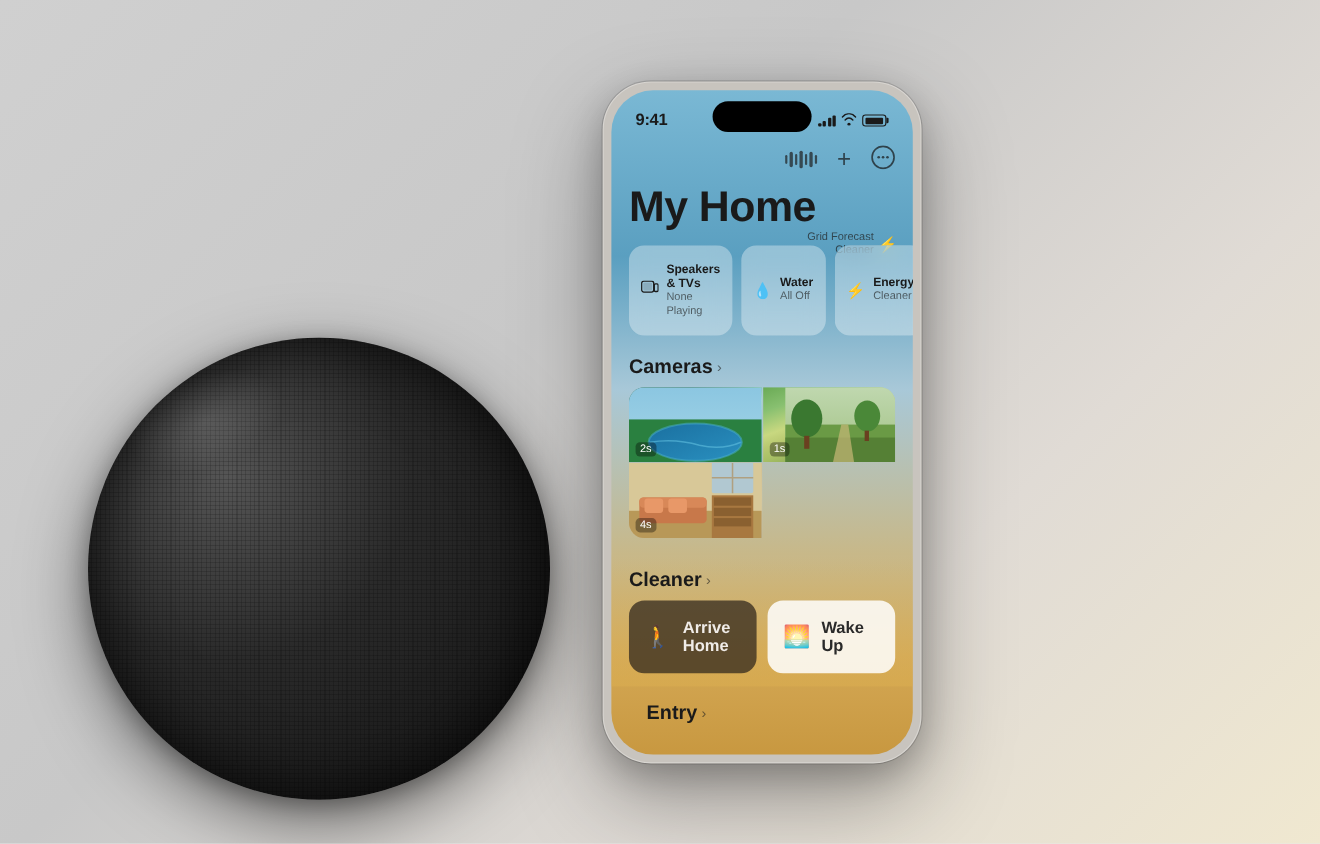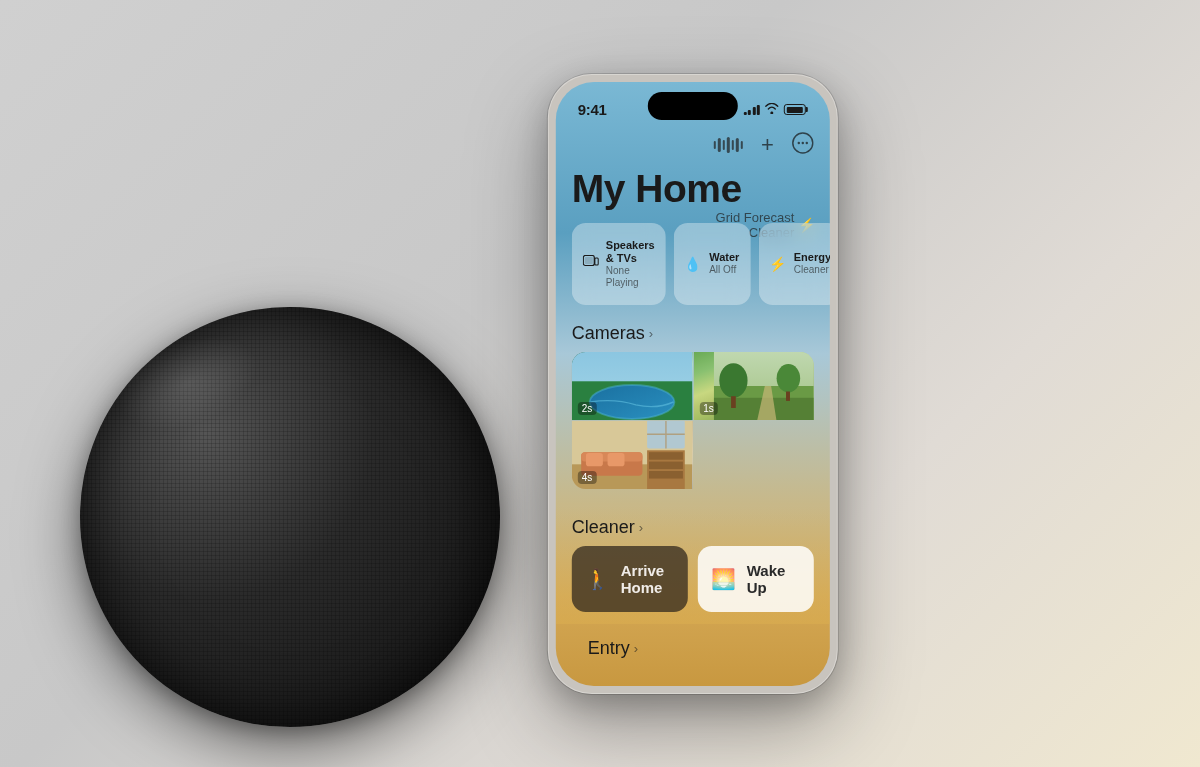--- a/index.html
+++ b/index.html
@@ -197,21 +197,21 @@
     }
 
     .grid-forecast {
       position: absolute;
       right: 14px;
       top: 84px;
       text-align: right;
     }
 
     .grid-forecast-label {
-      font-size: 13px;
+      font-size: 10px;
       color: rgba(30,30,30,0.7);
       line-height: 1.2;
     }
 
     .grid-forecast-icon {
       display: inline-block;
       color: #e8a020;
       font-size: 14px;
     }
 
@@ -267,21 +267,21 @@
     
     .section-header {
       display: flex;
       align-items: center;
       padding: 4px 16px 8px;
       gap: 4px;
     }
 
     .section-title {
       font-size: 18px;
-      font-weight: 400;
+      font-weight: 700;
       color: #1a1a1a;
     }
 
     .section-chevron {
       font-size: 13px;
       color: rgba(30,30,30,0.6);
     }
 
     
     .camera-grid {

